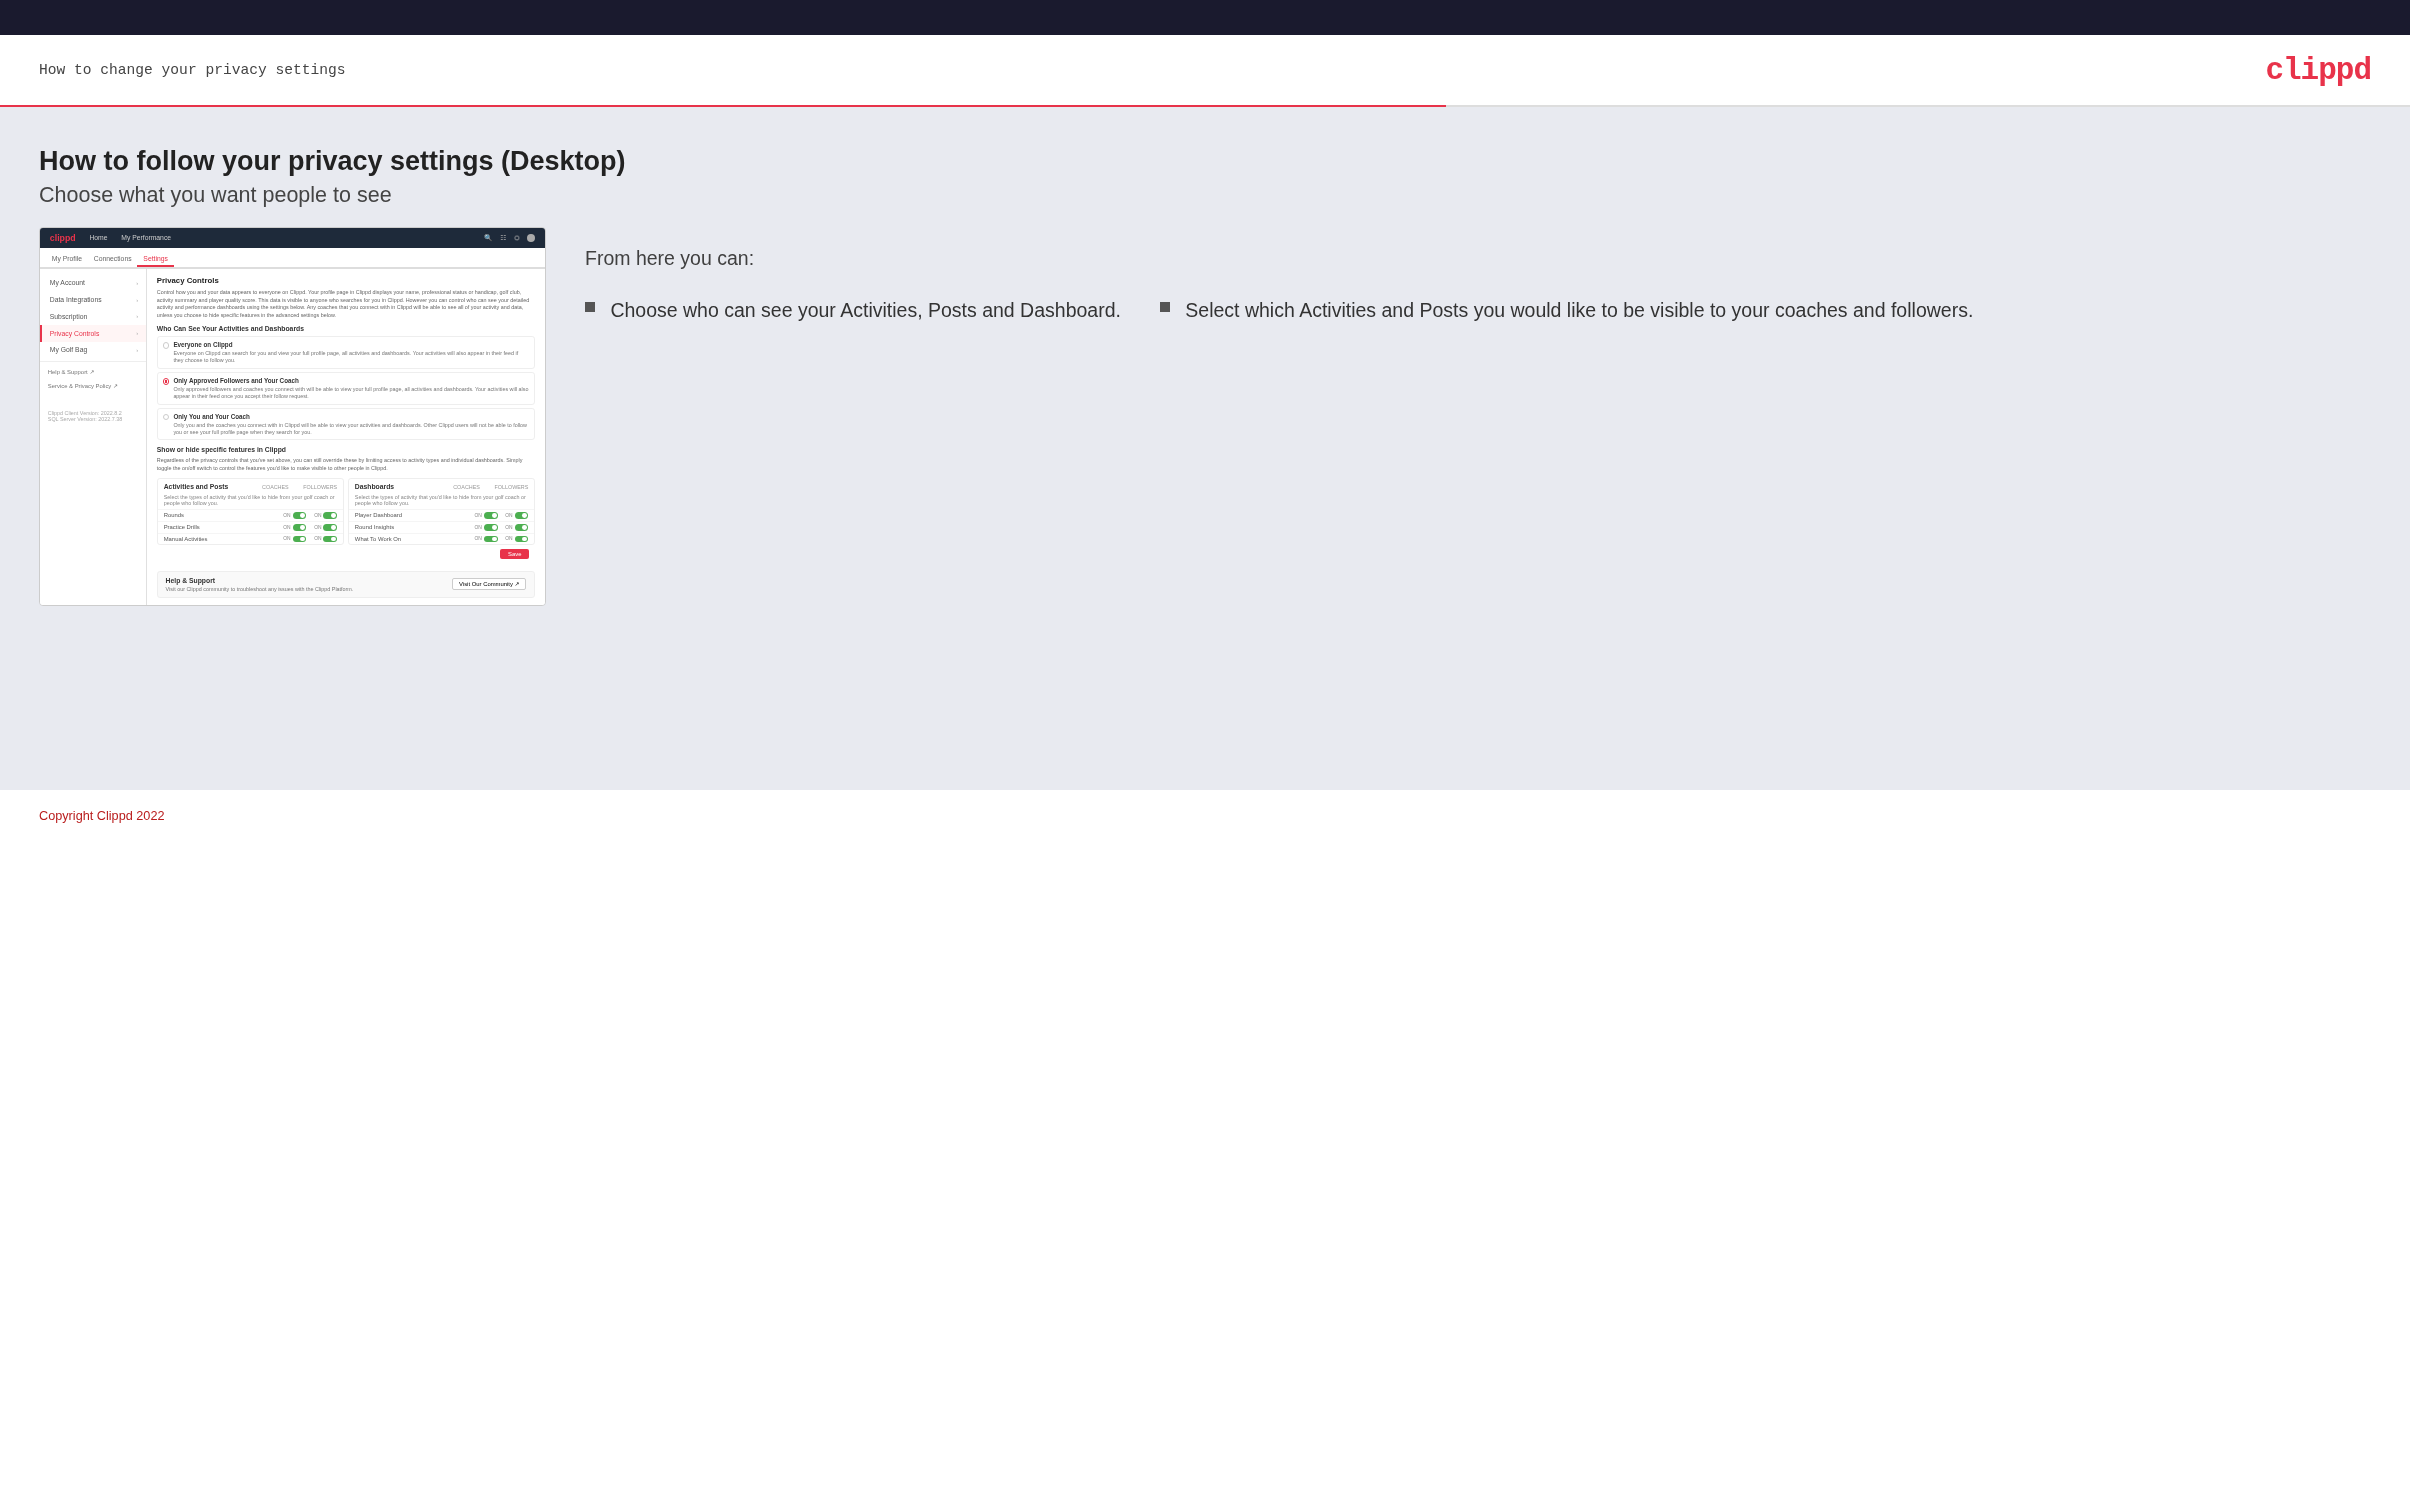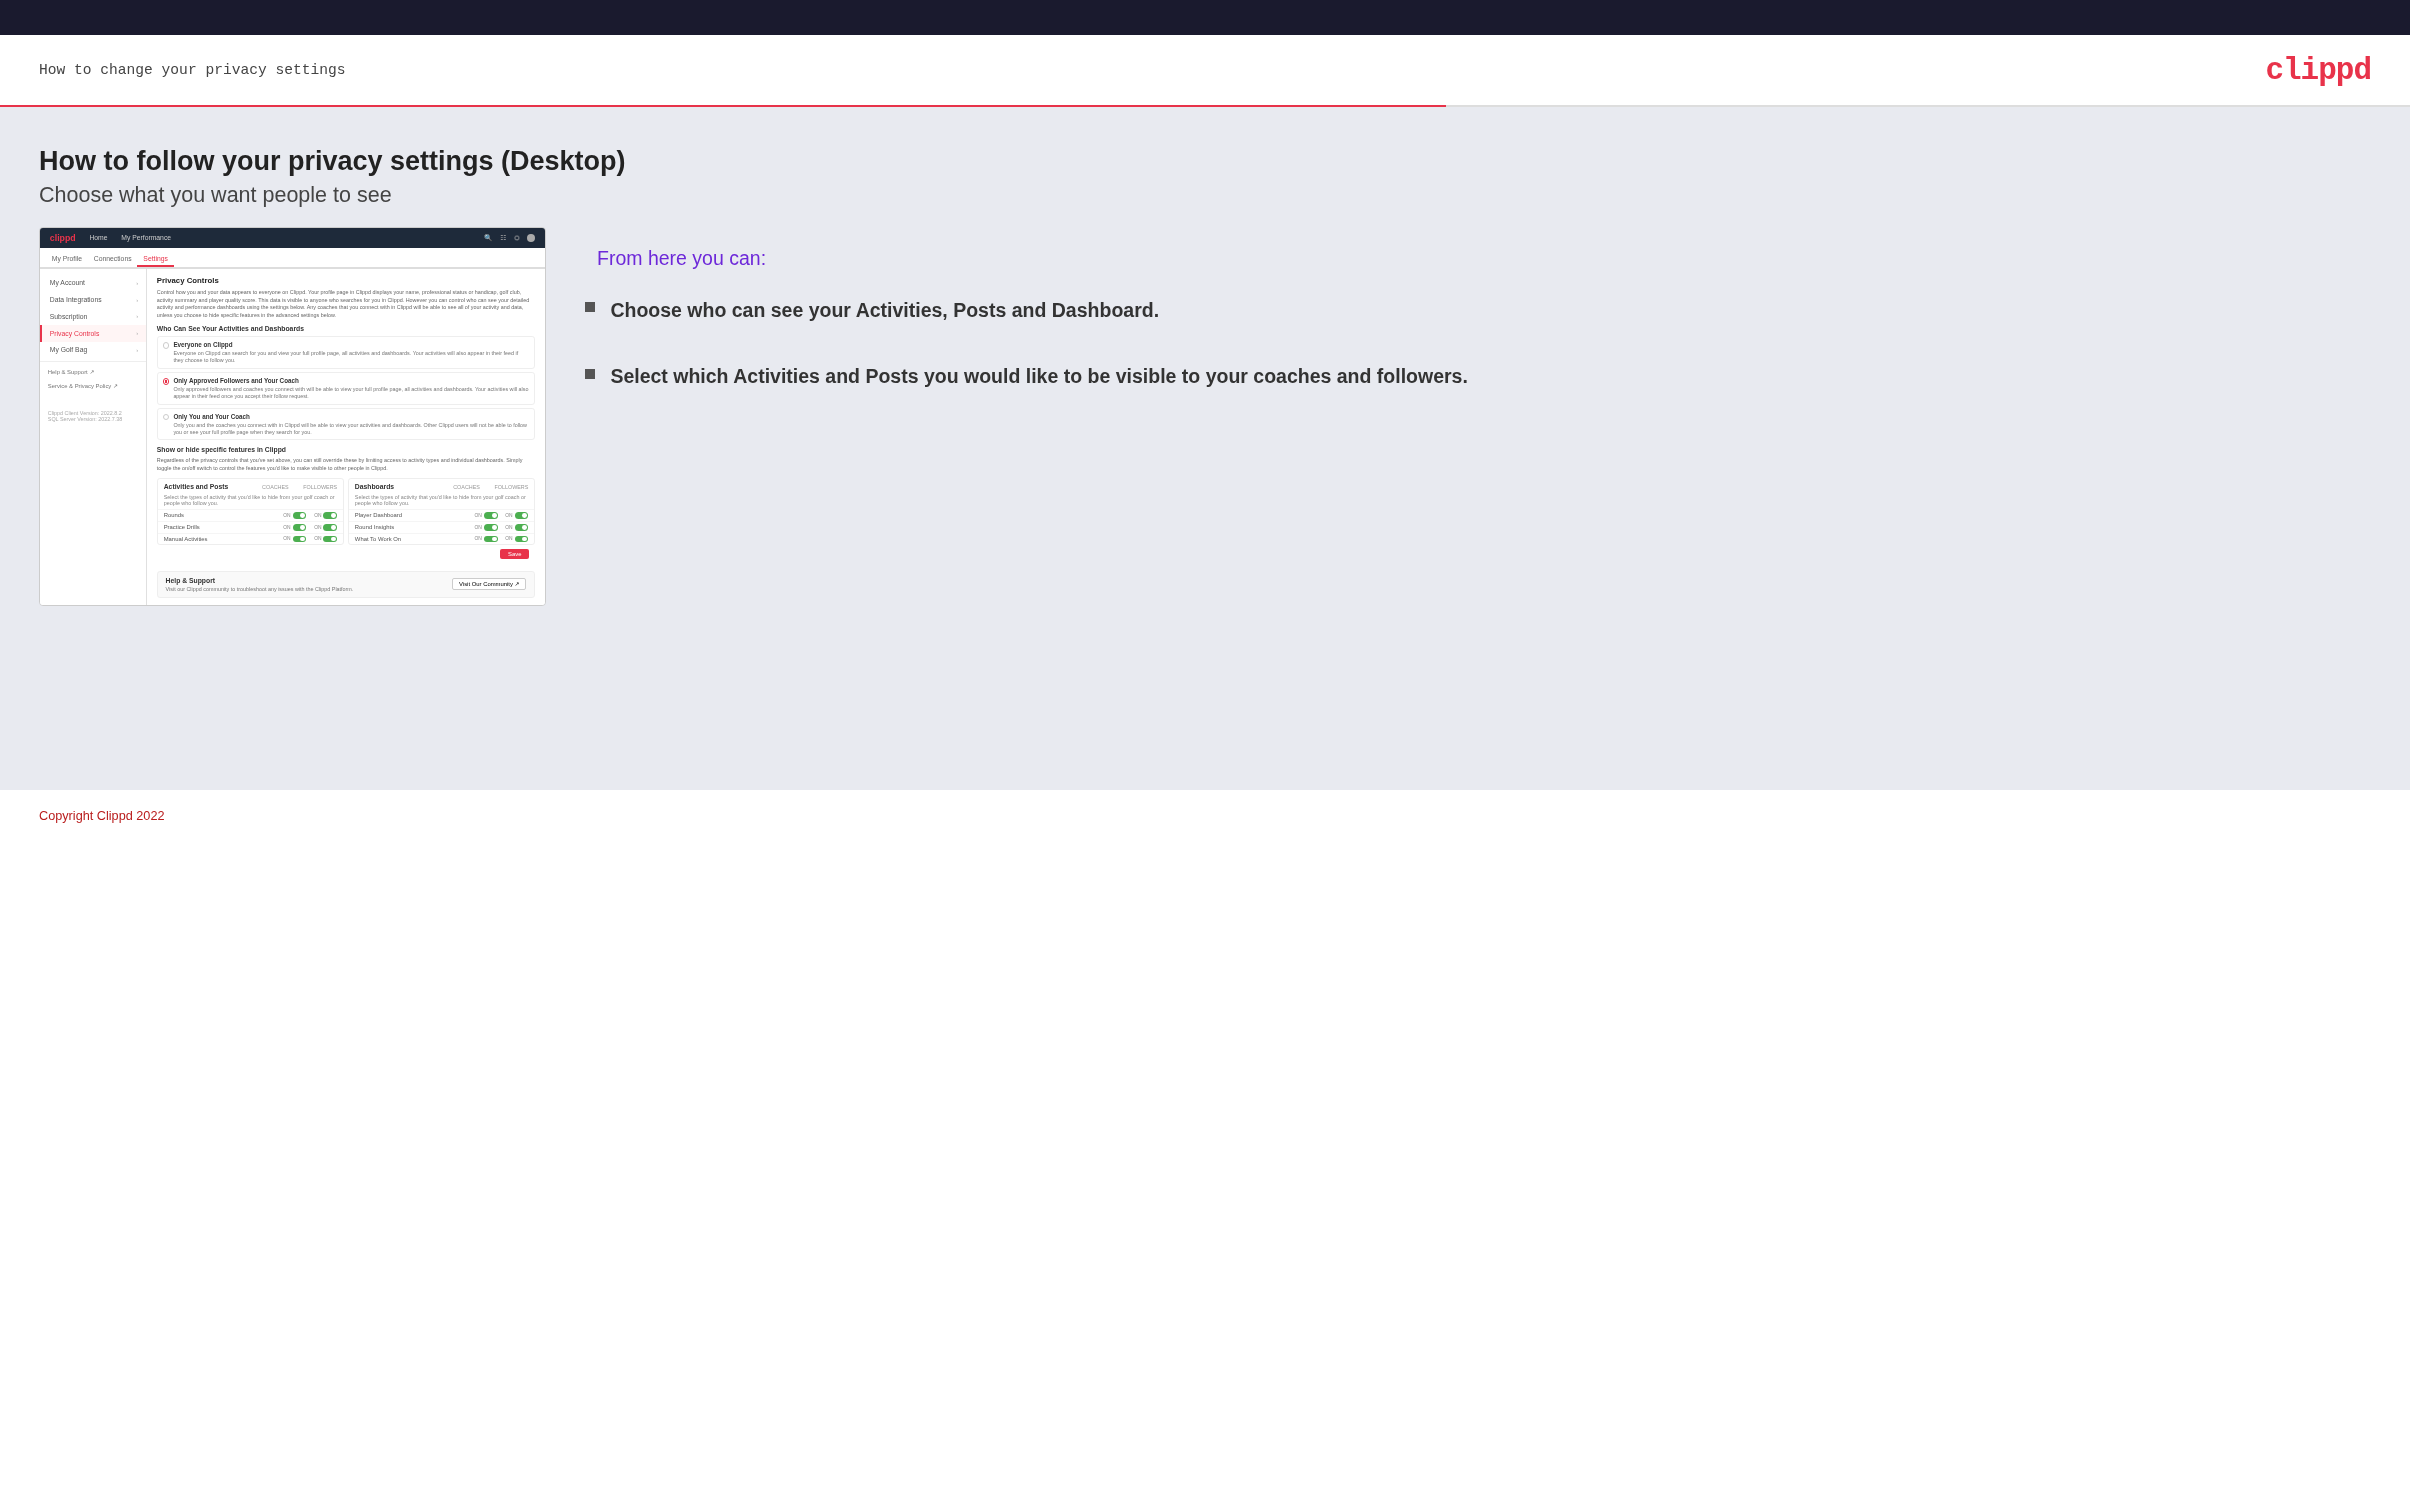--- a/index.html
+++ b/index.html
@@ -341,23 +341,22 @@
       font-size: 5.9px;
       padding: 2px 5.9px;
       border-radius: 2px;
       white-space: nowrap;
     }
 
     
     .bullet-list {
       list-style: none;
       display: flex;
-      flex-direction: column;
+      flex-direction: row;
       gap: 39px;
-      font-weight: bold;
     }
     .bullet-item {
       display: flex;
       gap: 15.6px;
       align-items: flex-start;
     }
     .bullet-marker {
       width: 9.8px;
       height: 9.8px;
       background: #555;
@@ -589,21 +588,21 @@
               </div>
               <button class="mockup-help-btn">Visit Our Community ↗</button>
             </div>
 
           </div>
         </div>
       </div>
     </div>
 
     <div class="bullets-col">
-      <div style="font-size:19.5px; color:#6d28d9; margin-bottom:27px;margin-left:12px;">From here you can:</div>
+      <div style="font-size:19.5px; color:#404040; margin-bottom:27px;">From here you can:</div>
       <ul class="bullet-list">
         <li class="bullet-item">
           <div class="bullet-marker"></div>
           <span class="bullet-text">Choose who can see your Activities, Posts and Dashboard.</span>
         </li>
         <li class="bullet-item">
           <div class="bullet-marker"></div>
           <span class="bullet-text">Select which Activities and Posts you would like to be visible to your coaches and followers.</span>
         </li>
       </ul>

